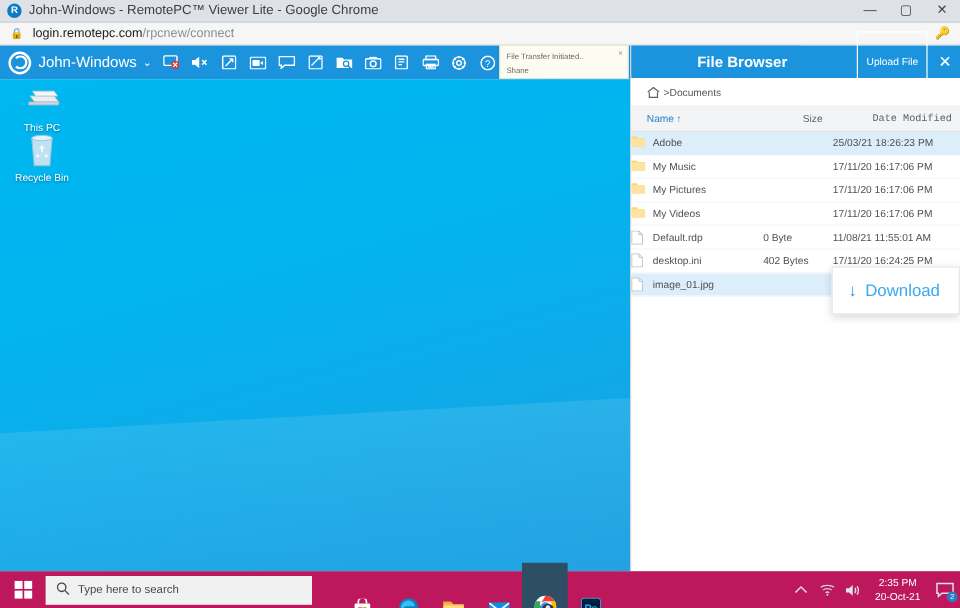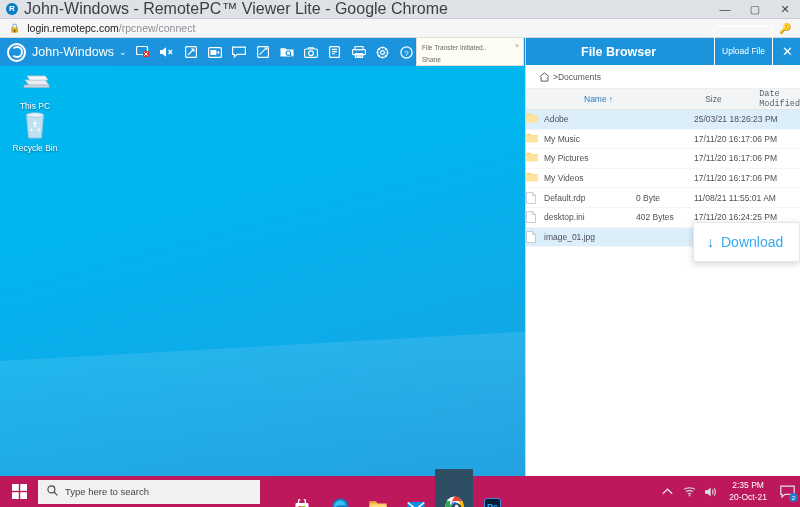--- a/index.html
+++ b/index.html
@@ -20,21 +20,21 @@
   }
   .tab-favicon {
     width: 12px; height: 12px; margin-left: 6px; margin-right: 6px;
     border-radius: 50%;
     background: #0a7bc4;
     color: #fff; font-size: 8px; line-height: 12px; text-align: center;
     font-weight: bold;
     flex: none;
   }
   .tab-title {
-    font-size: 16px; color: #3c4043; white-space: nowrap;
+    font-size: 11px; color: #3c4043; white-space: nowrap;
     overflow: hidden; text-overflow: ellipsis; max-width: 560px;
   }
   .win-controls {
     margin-left: auto; display: flex; height: 19px;
   }
   .win-btn {
     width: 30px; height: 19px; display: flex;
     align-items: center; justify-content: center;
     font-size: 11px; color: #444; line-height: 1;
   }
@@ -140,21 +140,21 @@
     padding-left: 13px; background: #fff; border-bottom: 1px solid #eceef0;
     font-size: 8.5px; color: #54595e;
   }
   .fb-breadcrumb .home { margin-right: 3px; display: flex; align-items: center; }
 
   .fb-thead {
     display: flex; align-items: center; height: 21px;
     background: #f2f4f6; border-bottom: 1px solid #e3e6e9;
     font-size: 8.5px; color: #5d6165; padding-left: 13px;
   }
-  .fb-thead .c-name { width: 130px; color: #2d7fc4; margin-left: 45px; }
+  .fb-thead .c-name { width: 130px; color: #2d7fc4; }
   .fb-thead .c-size { width: 58px; }
   .fb-thead .c-date { flex: 1; font-family: Liberation Mono, monospace; }
   .sort-arrow { font-size: 8px; margin-left: 2px; color: #2d7fc4; }
 
   .fb-row {
     display: flex; align-items: center; height: 19.6px;
     font-size: 8.5px; color: #4d5155; 
     border-bottom: 1px solid #f4f6f7;
   }
   .fb-row.sel { background: #ddeefb; }

